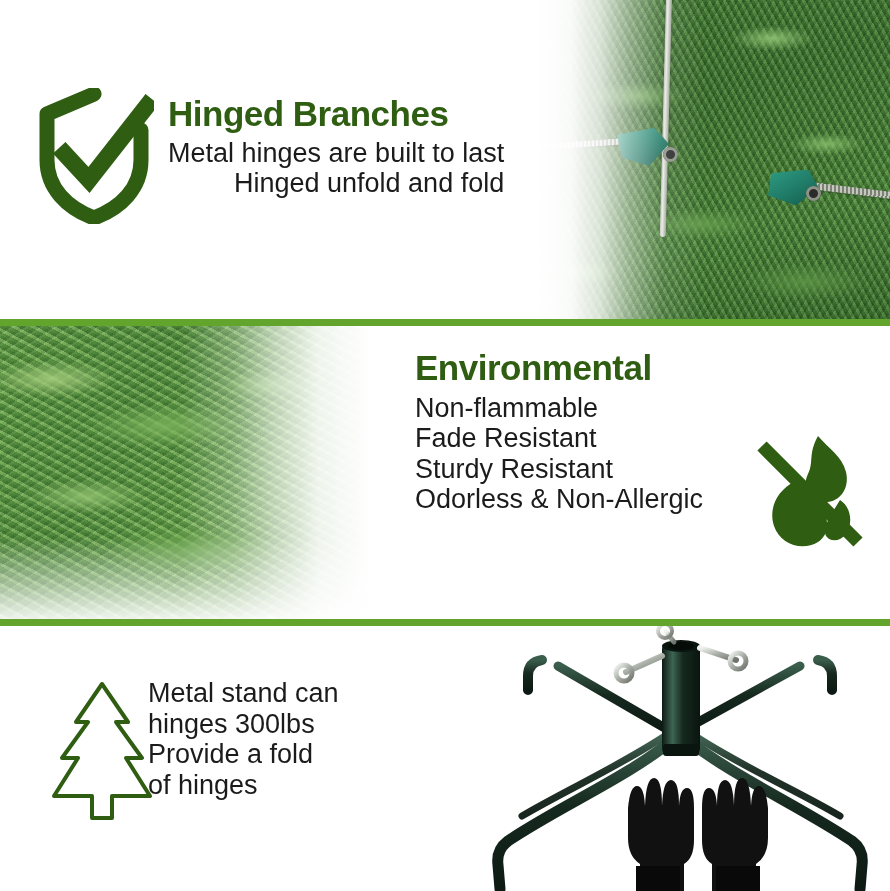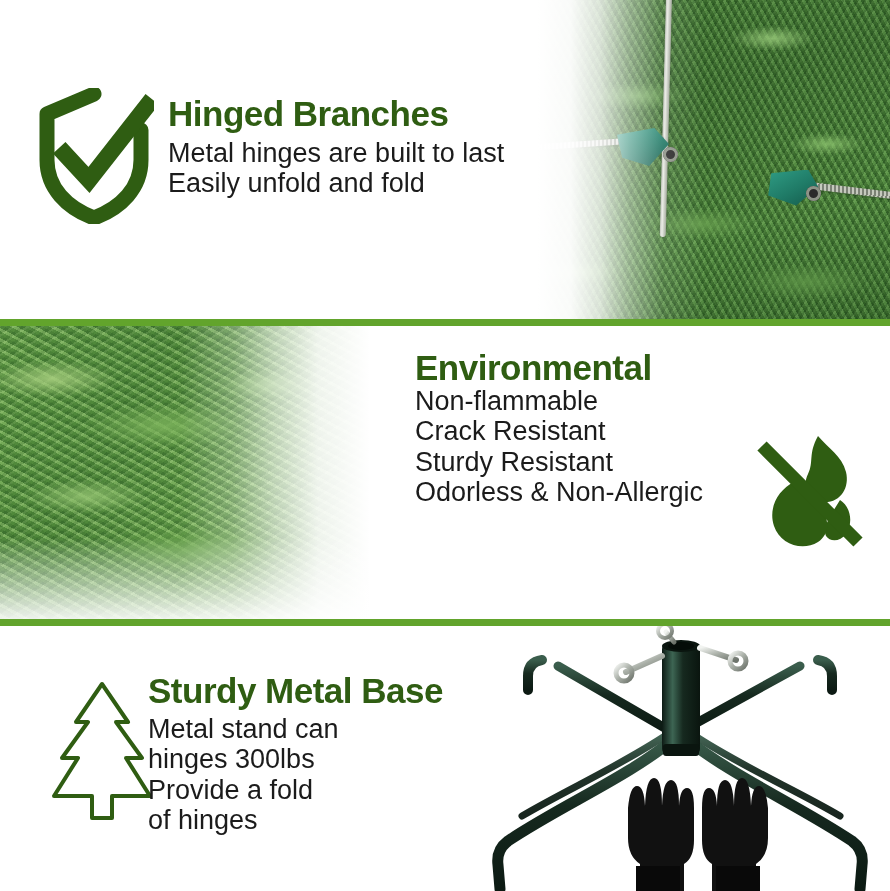--- a/index.html
+++ b/index.html
@@ -54,33 +54,33 @@
     color: #1b1b1b;
     line-height: 1.13;
     margin: 0;
     white-space: nowrap;
   }
 
   
   #hinged-text { position: absolute; left: 168px; top: 96px; }
   #hinged-text .heading   { font-size: 35px; }
   #hinged-text .body-line { font-size: 27px; }
-  #hinged-text .body-wrap { margin-top: 6px; }
+  #hinged-text .body-wrap { margin-top: 6px; text-align: right; }
 
   #shield-icon-wrap {
     position: absolute;
     left: 34px; top: 88px;
     width: 120px; height: 136px;
   }
 
   
   #enviro-text { position: absolute; left: 415px; top: 24px; }
   #enviro-text .heading   { font-size: 35px; }
   #enviro-text .body-line { font-size: 27px; }
-  #enviro-text .body-wrap { }
+  #enviro-text .body-wrap { margin-top: 7px; }
 
   #noflame-icon-wrap {
     position: absolute;
     left: 756px; top: 104px;
     width: 110px; height: 130px;
   }
 
   
   #base-text { position: absolute; left: 148px; top: 47px; }
   #base-text .heading   { font-size: 35px; }
@@ -264,40 +264,40 @@
       <svg viewBox="0 0 120 136" width="120" height="136" aria-hidden="true">
         <path d="M60 6 L13 26 L13 72 C13 100 33 120 60 130 C87 120 107 100 107 72 L107 42" fill="none" stroke="#2f5d12" stroke-width="15" stroke-linecap="round" stroke-linejoin="round"></path>
         <path d="M31 66 L55 92 L113 18" fill="none" stroke="#2f5d12" stroke-width="17" stroke-linecap="square" stroke-linejoin="miter"></path>
       </svg>
     </div>
 
     <div id="hinged-text">
       <div class="heading">Hinged Branches</div>
       <div class="body-wrap">
         <div class="body-line">Metal hinges are built to last</div>
-        <div class="body-line">Easily unfold and fold</div>
+        <div class="body-line">Hinged unfold and fold</div>
       </div>
     </div>
   </div>
 
   <div class="divider" id="divider-1"></div>
 
   <div class="panel" id="panel-enviro">
 
     <div class="photo" id="photo-tree">
       <div class="foliage"></div>
       <div class="fade-right"></div>
       <div class="fade-bottom"></div>
     </div>
 
     <div id="enviro-text">
       <div class="heading">Environmental</div>
       <div class="body-wrap">
         <div class="body-line">Non-flammable</div>
-        <div class="body-line">Crack Resistant</div>
+        <div class="body-line">Fade Resistant</div>
         <div class="body-line">Sturdy Resistant</div>
         <div class="body-line">Odorless &amp; Non-Allergic</div>
       </div>
     </div>
 
     <div id="noflame-icon-wrap">
       <svg viewBox="0 0 110 130" width="110" height="130" aria-hidden="true">
 
         <path d="M62 6 C52 24 58 32 52 44 C46 56 52 70 66 72 C84 74 94 58 90 42 C86 26 72 18 62 6 Z" fill="#2f5d12"></path>
 
@@ -392,21 +392,20 @@
     <div id="tree-icon-wrap">
       <svg viewBox="0 0 112 145" width="112" height="145" aria-hidden="true">
         <path d="M56 6
                  L82 44 L70 44 L96 80 L80 80 L104 118
                  L66 118 L66 140 L46 140 L46 118
                  L8 118 L32 80 L16 80 L42 44 L30 44 Z" fill="none" stroke="#2f5d12" stroke-width="4" stroke-linejoin="round" stroke-linecap="round"></path>
       </svg>
     </div>
 
     <div id="base-text">
-      <div class="heading">Sturdy Metal Base</div>
       <div class="body-wrap">
         <div class="body-line">Metal stand can</div>
         <div class="body-line">hinges 300lbs</div>
         <div class="body-line">Provide a fold</div>
         <div class="body-line">of hinges</div>
       </div>
     </div>
   </div>
 
 </div>

